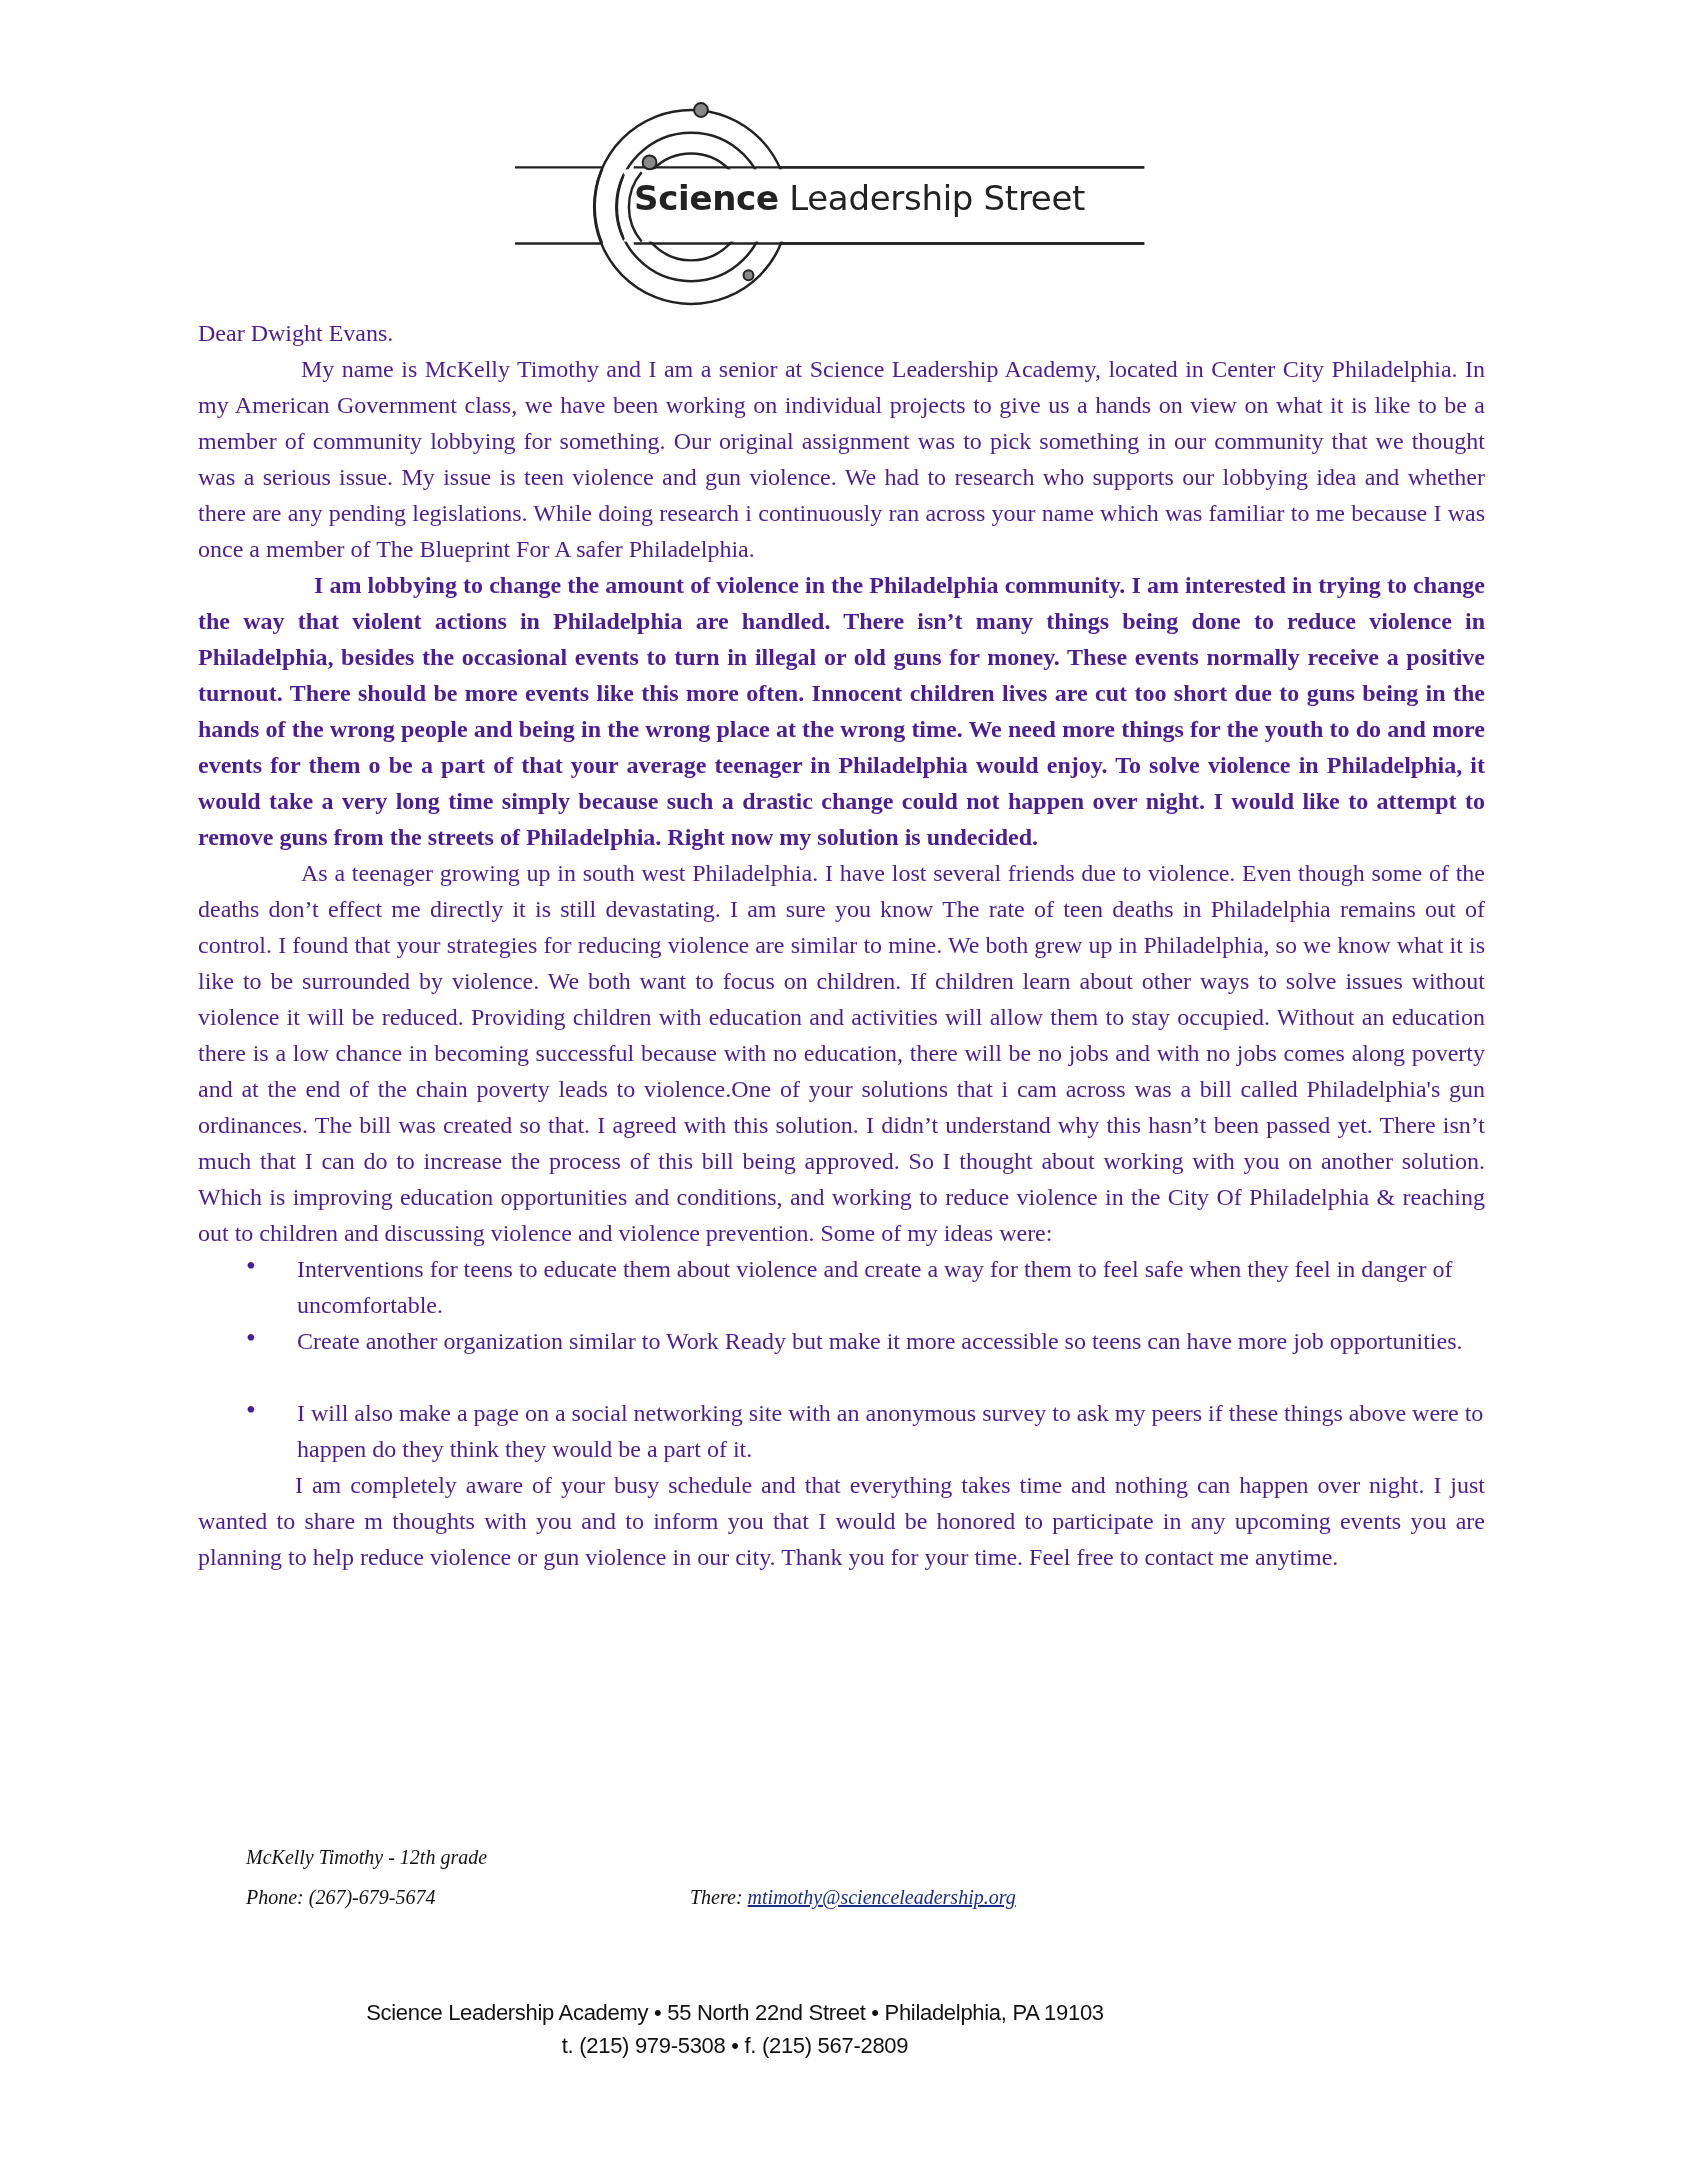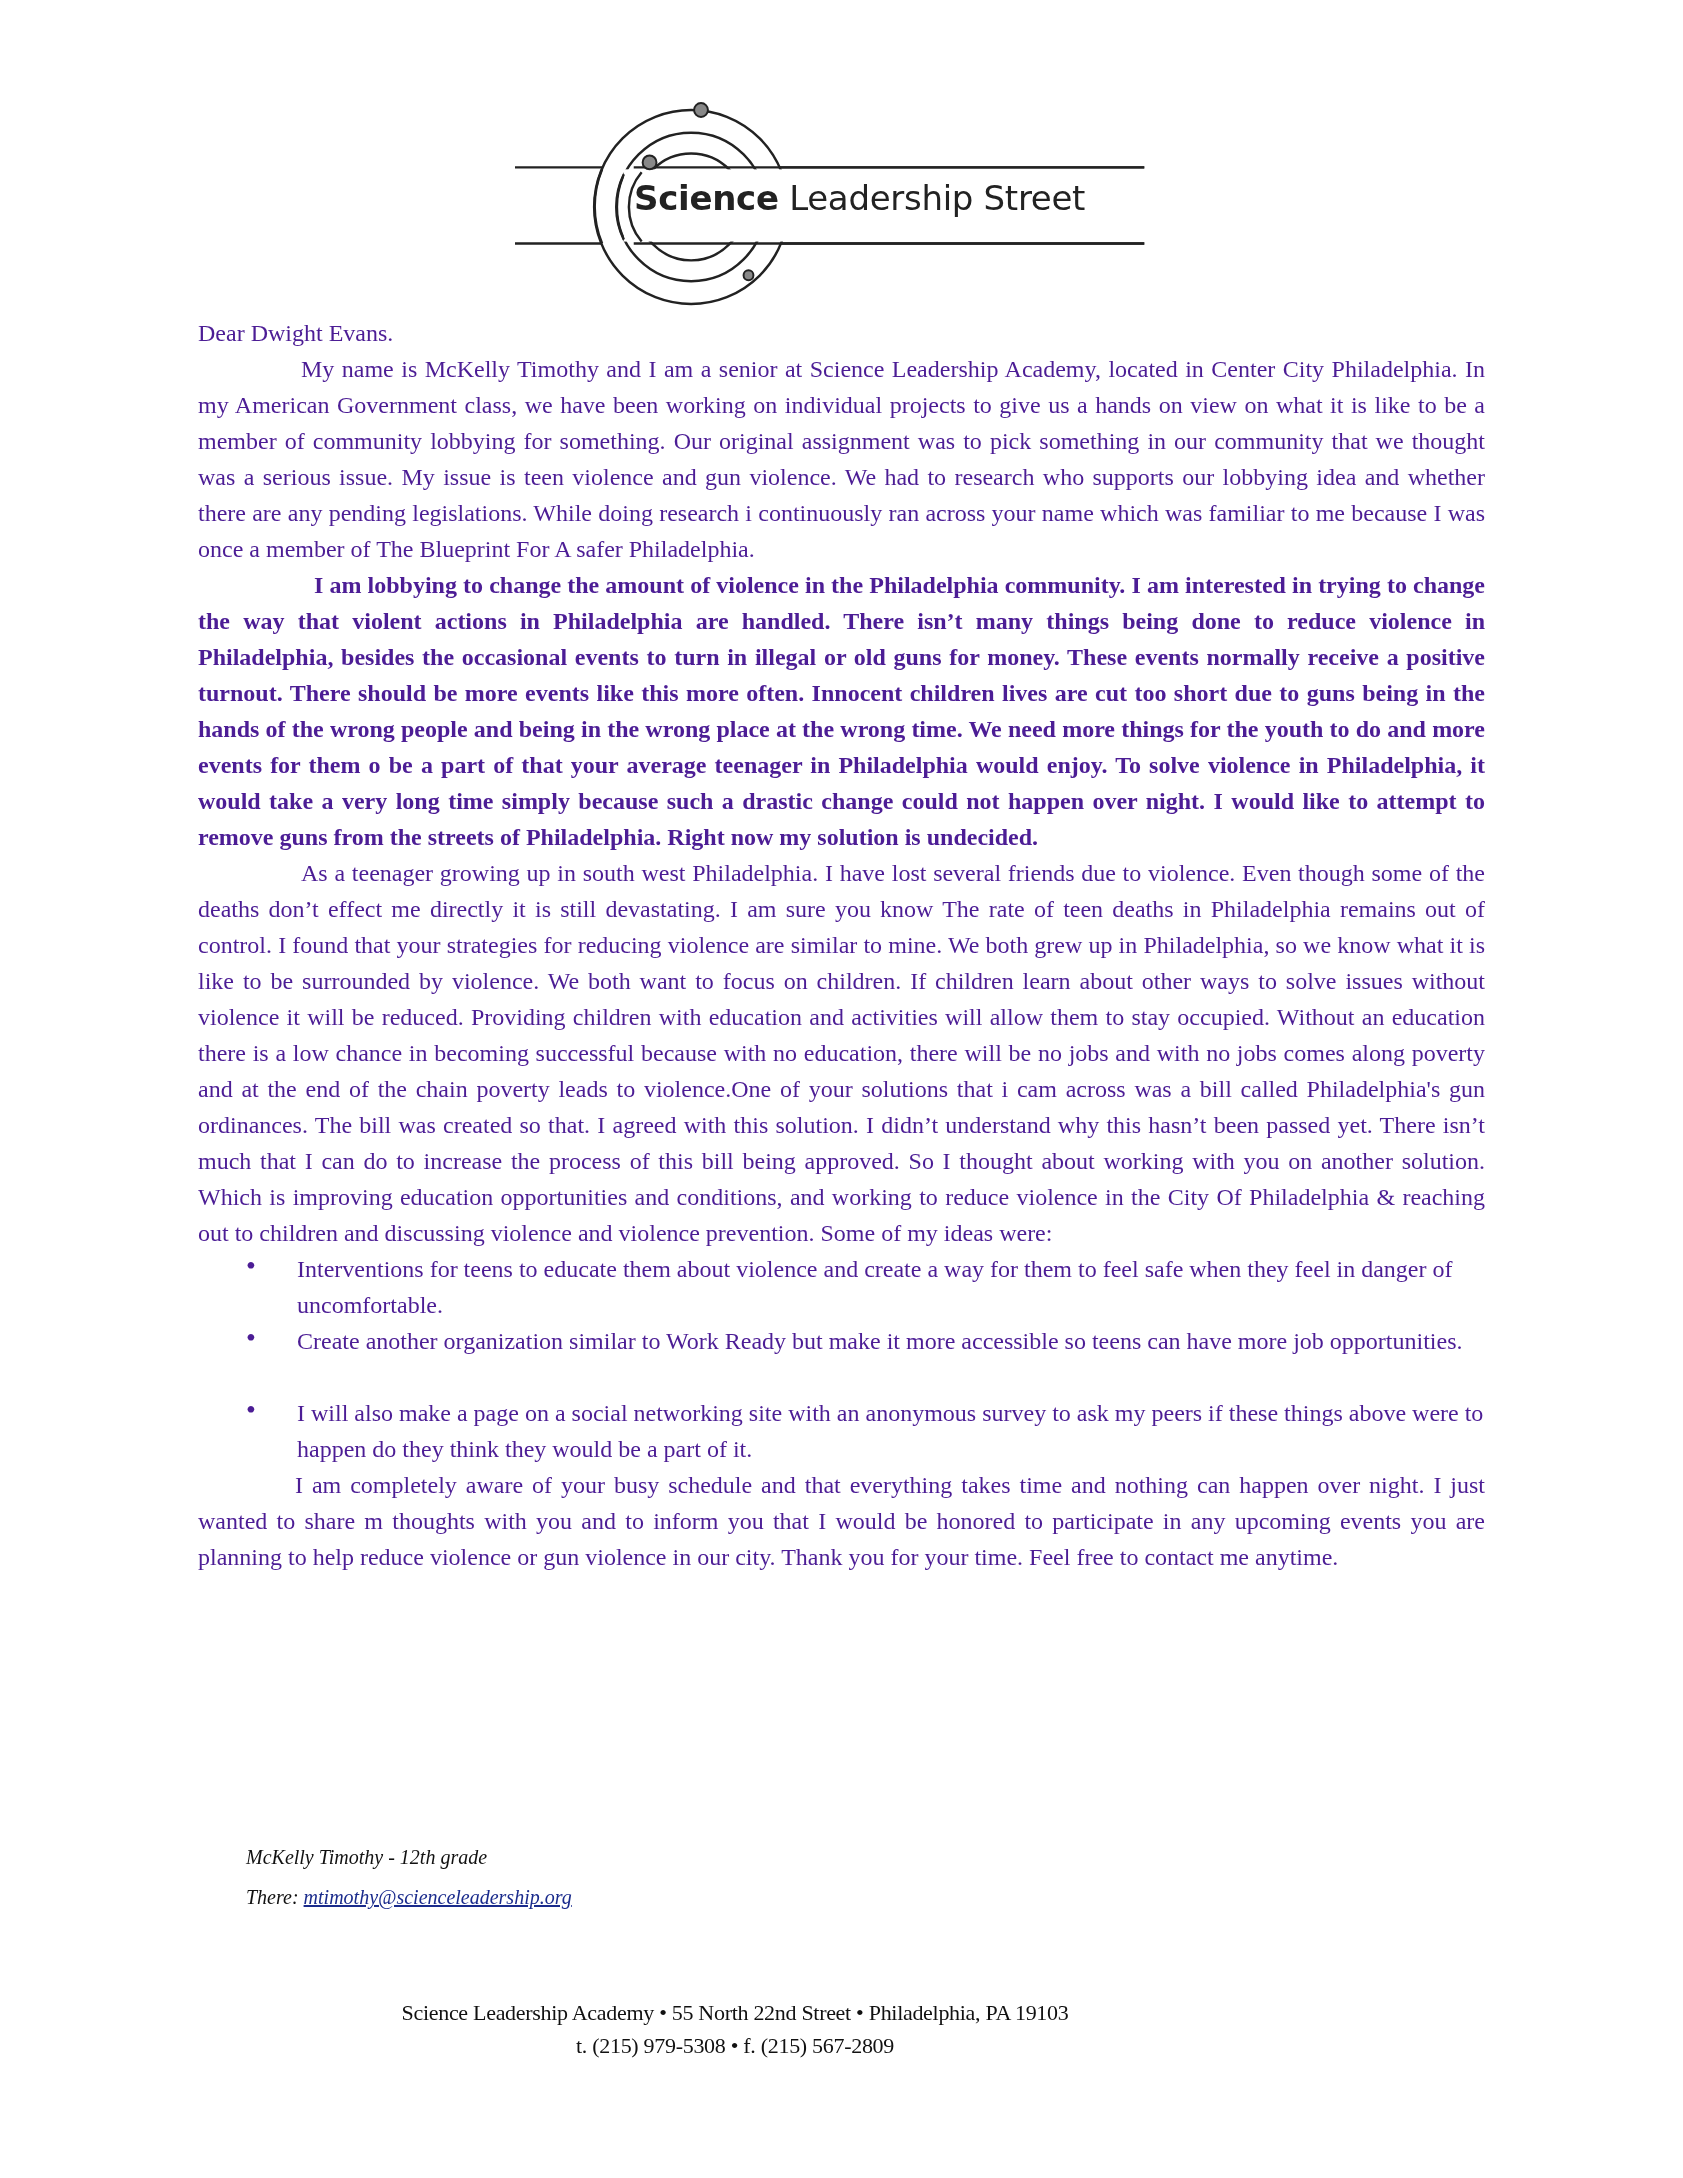--- a/index.html
+++ b/index.html
@@ -14,21 +14,21 @@
     .indent3 { text-indent: 97px; }
     .salutation { margin: 0; }
     ul.ideas { list-style: none; margin: 0; padding: 0 0 0 99px; }
     ul.ideas li { position: relative; margin: 0; text-align: left; }
     ul.ideas li .bullet { position: absolute; left: -51px; top: 0; font-size: 28px; line-height: 30px; }
     ul.ideas li.gap { margin-top: 36px; }
     .signature { position: absolute; left: 246px; top: 1837px; font-family: "Liberation Serif", serif; font-style: italic; font-size: 20px; line-height: 40px; color: #111; }
     .sig-row { display: flex; }
     .sig-row .phone { width: 444px; }
     .email-link { color: #1a2b8c; text-decoration: underline; margin-top: 36px; }
-    .footer { position: absolute; left: 0; width: 1470px; top: 1996px; text-align: center; font-family: Liberation Serif, serif; font-size: 22px; line-height: 33px; color: #111; letter-spacing: -0.3px; }
+    .footer { position: absolute; left: 0; width: 1470px; top: 1996px; text-align: center; font-family: Liberation Sans, sans-serif; font-size: 22px; line-height: 33px; color: #111; letter-spacing: -0.3px; }
   </style>
 </head>
 <body>
 
 <div>
   <svg class="logo" viewBox="0 0 660 215" xmlns="http://www.w3.org/2000/svg">
     <line x1="0" y1="73" x2="636" y2="73" stroke="#222" stroke-width="2.5"></line>
     <line x1="0" y1="150" x2="636" y2="150" stroke="#222" stroke-width="2.5"></line>
     <circle cx="178" cy="113" r="98" fill="#fff" stroke="#222" stroke-width="2.5"></circle>
     <circle cx="178" cy="113" r="75" fill="#fff" stroke="#222" stroke-width="2.5"></circle>
@@ -55,20 +55,21 @@
     <li><span class="bullet">•</span><span>Interventions for teens to educate them about violence and create a way for them to feel safe when they feel in danger of uncomfortable.</span></li>
     <li><span class="bullet">•</span><span>Create another organization similar to Work Ready but make it more accessible so teens can have more job opportunities.</span></li>
     <li class="gap"><span class="bullet">•</span><span>I will also make a page on a social networking site with an anonymous survey to ask my peers if these things above were to happen do they think they would be a part of it.</span></li>
   </ul>
   <p class="indent3">I am completely aware of your busy schedule and that everything takes time and nothing can happen over night. I just wanted to share m thoughts with you and to inform you that I would be honored to participate in any upcoming events you are planning to help reduce violence or gun violence in our city. Thank you for your time. Feel free to contact me anytime.</p>
 </div>
 
 <div class="signature">
   <div>McKelly Timothy - 12th grade</div>
   <div class="sig-row">
+    <span class="phone">Phone: (267)-679-5674</span>
     <span><span>There: </span><a class="email-link" style="color: rgb(26, 43, 140);">mtimothy@scienceleadership.org</a></span>
   </div>
 </div>
 
 <div class="footer">
   <div>Science Leadership Academy • 55 North 22nd Street  • Philadelphia, PA 19103</div>
   <div>t. (215) 979-5308  • f. (215) 567-2809</div>
 </div>
 
 

